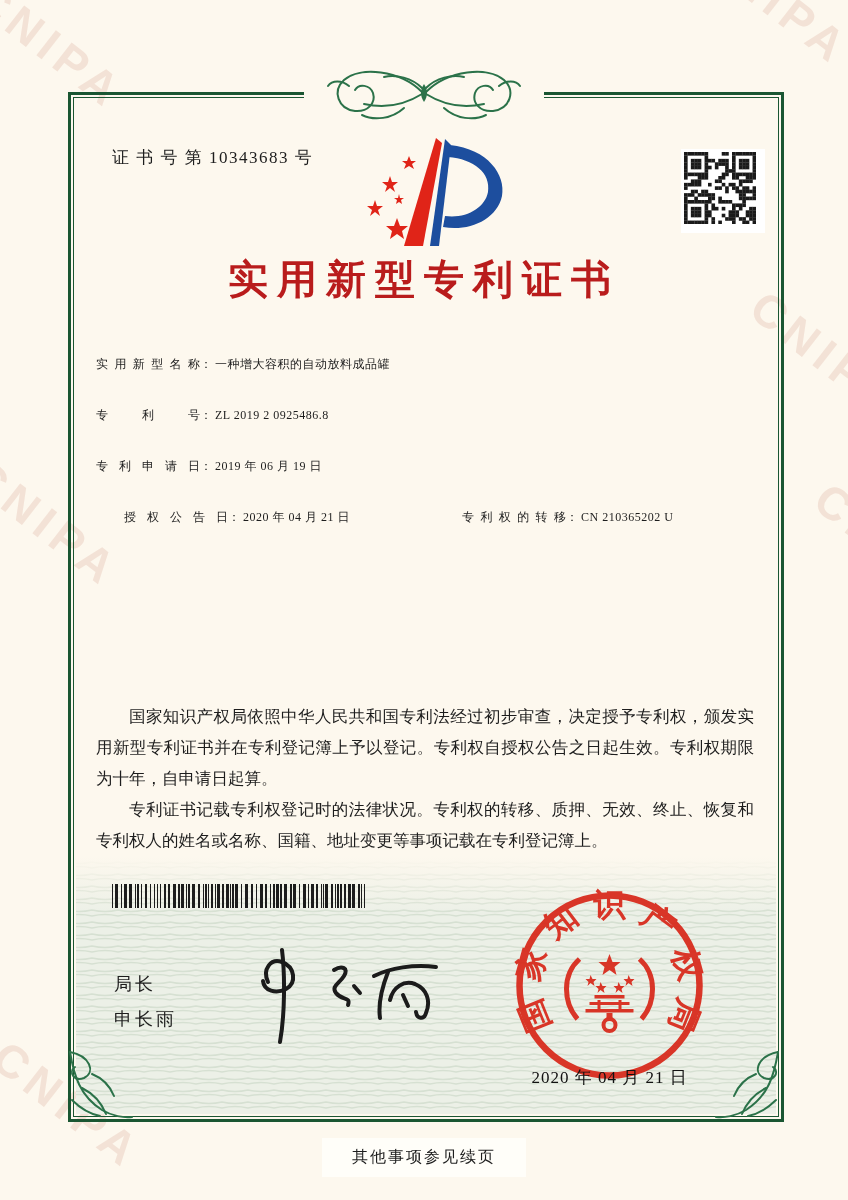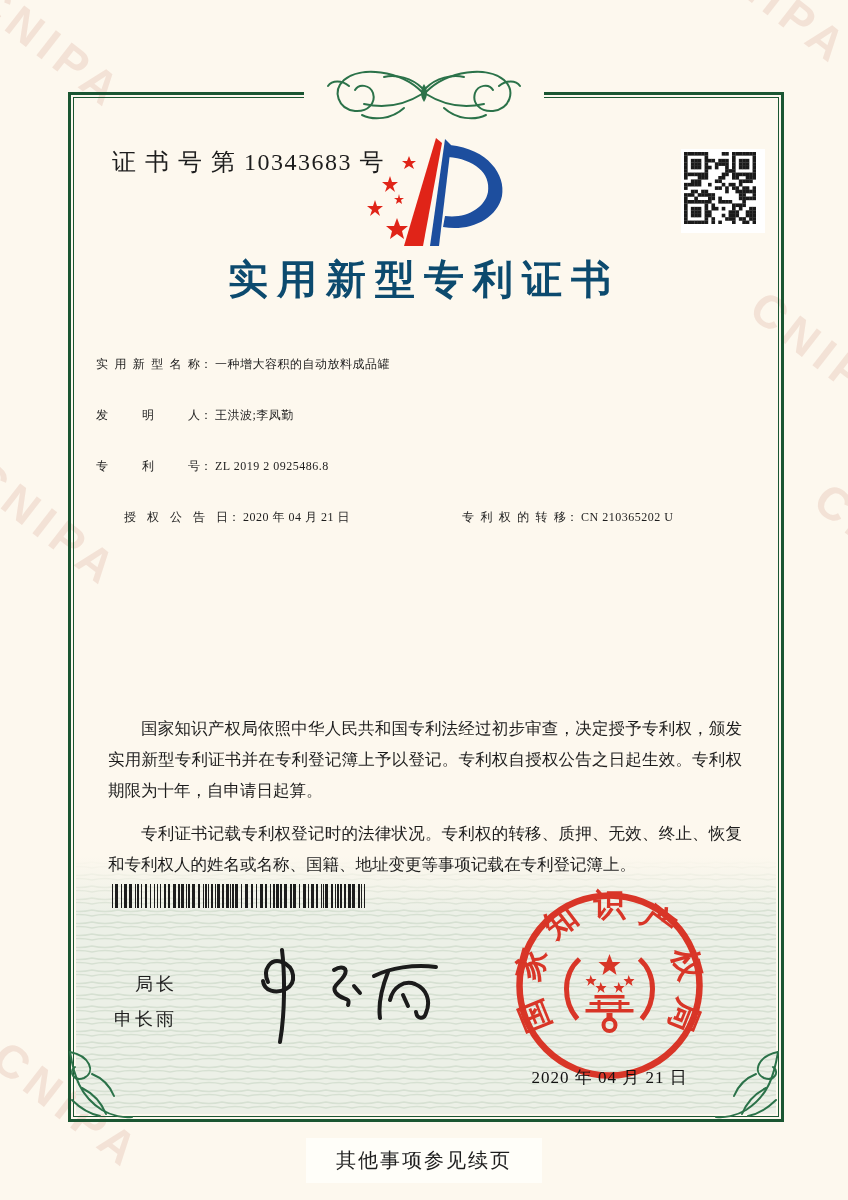--- a/index.html
+++ b/index.html
@@ -17,53 +17,53 @@
   .band{position:absolute;left:5px;right:5px;bottom:5px;height:258px;
         background:#ecf0e7;overflow:hidden;z-index:1;}
   .band-fade{position:absolute;left:0;right:0;top:0;height:58px;
         background:linear-gradient(#fdf8ee,rgba(253,248,238,0));z-index:1;}
   
   .ornament-top{position:absolute;left:304px;top:62px;width:240px;height:62px;z-index:3;}
   .corner{position:absolute;width:72px;height:72px;z-index:3;}
   .corner.bl{left:62px;top:1048px;}
   .corner.br{left:714px;top:1048px;transform:scaleX(-1);}
   
-  .cert-no{position:absolute;left:112px;top:146px;font-size:24px;letter-spacing:1.5px;z-index:4;}
+  .cert-no{position:absolute;left:112px;top:146px;font-size:17px;letter-spacing:1.5px;z-index:4;}
   .logo{position:absolute;left:352px;top:130px;width:170px;height:126px;z-index:4;}
   .qr{position:absolute;left:681px;top:149px;width:78px;height:78px;background:#ffffff;
       padding:3px;z-index:4;}
   .title{position:absolute;left:0;top:252px;width:100%;text-align:center;
-         font-size:40px;font-weight:bold;letter-spacing:9px;color:#0c4a6e;z-index:4;}
+         font-size:40px;font-weight:bold;letter-spacing:9px;color:#b91c1c;z-index:4;}
   
   .fields{position:absolute;left:96px;top:352px;width:600px;font-size:12px;z-index:4;}
   .frow{margin-bottom:27px;line-height:24px;white-space:nowrap;}
   .flabel{display:inline-block;width:104px;text-align:justify;text-align-last:justify;
           vertical-align:top;}
   .fvalue{margin-left:3px;letter-spacing:0.5px;}
   .grant-row{position:relative;margin-left:28px;}
   .grant-b{position:absolute;left:338px;top:0;white-space:nowrap;}
   
   .paras{position:absolute;left:96px;top:701px;width:658px;font-size:16.5px;
          line-height:31px;text-align:justify;z-index:4;}
-  .paras p{margin:12px;text-indent:2em;}
+  .paras p{margin:0;text-indent:2em;}
   
   .barcode{position:absolute;left:112px;top:884px;width:256px;height:24px;z-index:4;}
   
-  .sig-block{position:absolute;left:114px;top:972px;font-size:18px;letter-spacing:3px;z-index:4;text-align:right;}
+  .sig-block{position:absolute;left:114px;top:972px;font-size:18px;letter-spacing:3px;z-index:4;}
   .sig-block div{margin-bottom:11px;}
   .sig-hand{position:absolute;left:238px;top:942px;width:210px;height:105px;z-index:4;}
   
   .seal{position:absolute;left:512px;top:888px;width:195px;height:195px;z-index:4;opacity:0.93;}
   .seal-date{position:absolute;left:512px;top:1066px;width:195px;text-align:center;
              font-size:17px;letter-spacing:1px;color:#111;z-index:5;}
   
   .page-num{position:absolute;left:0;top:1091px;width:100%;text-align:center;
             font-size:15px;z-index:4;}
   .note{position:absolute;left:0;top:1138px;width:100%;text-align:center;z-index:4;}
-  .note span{display:inline-block;background:#fffef9;padding:9px 30px;font-size:20px;
+  .note span{display:inline-block;background:#fffef9;padding:9px 30px;font-size:16px;
              letter-spacing:2px;}
   .green{stroke:#2b7249;fill:none;stroke-width:2;stroke-linecap:round;}
 </style>
 </head>
 <body>
 
 <div class="page">
 
   <span class="wm" style="left:-38px;top:18px;">CNIPA</span>
   <span class="wm" style="left:688px;top:-26px;">CNIPA</span>
@@ -416,24 +416,24 @@
         <rect x="68.57142857142857" y="68.57142857142857" width="3.6285714285714286" height="3.6285714285714286" fill="#1a1a1a"></rect>
       </svg></div>
 
   <div class="title">实用新型专利证书</div>
 
   <div class="fields">
     <div class="frow">
       <span class="flabel">实用新型名称</span><span>：</span><span class="fvalue">一种增大容积的自动放料成品罐</span>
     </div>
     <div class="frow">
-      <span class="flabel">发明人</span><span>：</span><span class="fvalue">王洪波;李凤勤</span>
+      <span class="flabel">专利号</span><span>：</span><span class="fvalue">ZL 2019 2 0925486.8</span>
     </div>
     <div class="frow">
-      <span class="flabel">专利号</span><span>：</span><span class="fvalue">ZL 2019 2 0925486.8</span>
+      <span class="flabel">专利申请日</span><span>：</span><span class="fvalue">2019 年 06 月 19 日</span>
     </div>
     <div class="frow grant-row">
       <span>
         <span class="flabel">授权公告日</span><span>：</span><span class="fvalue">2020 年 04 月 21 日</span>
       </span>
       <span class="grant-b">
         <span class="flabel">专利权的转移</span><span>：</span><span class="fvalue">CN 210365202 U</span>
       </span>
     </div>
   </div>

